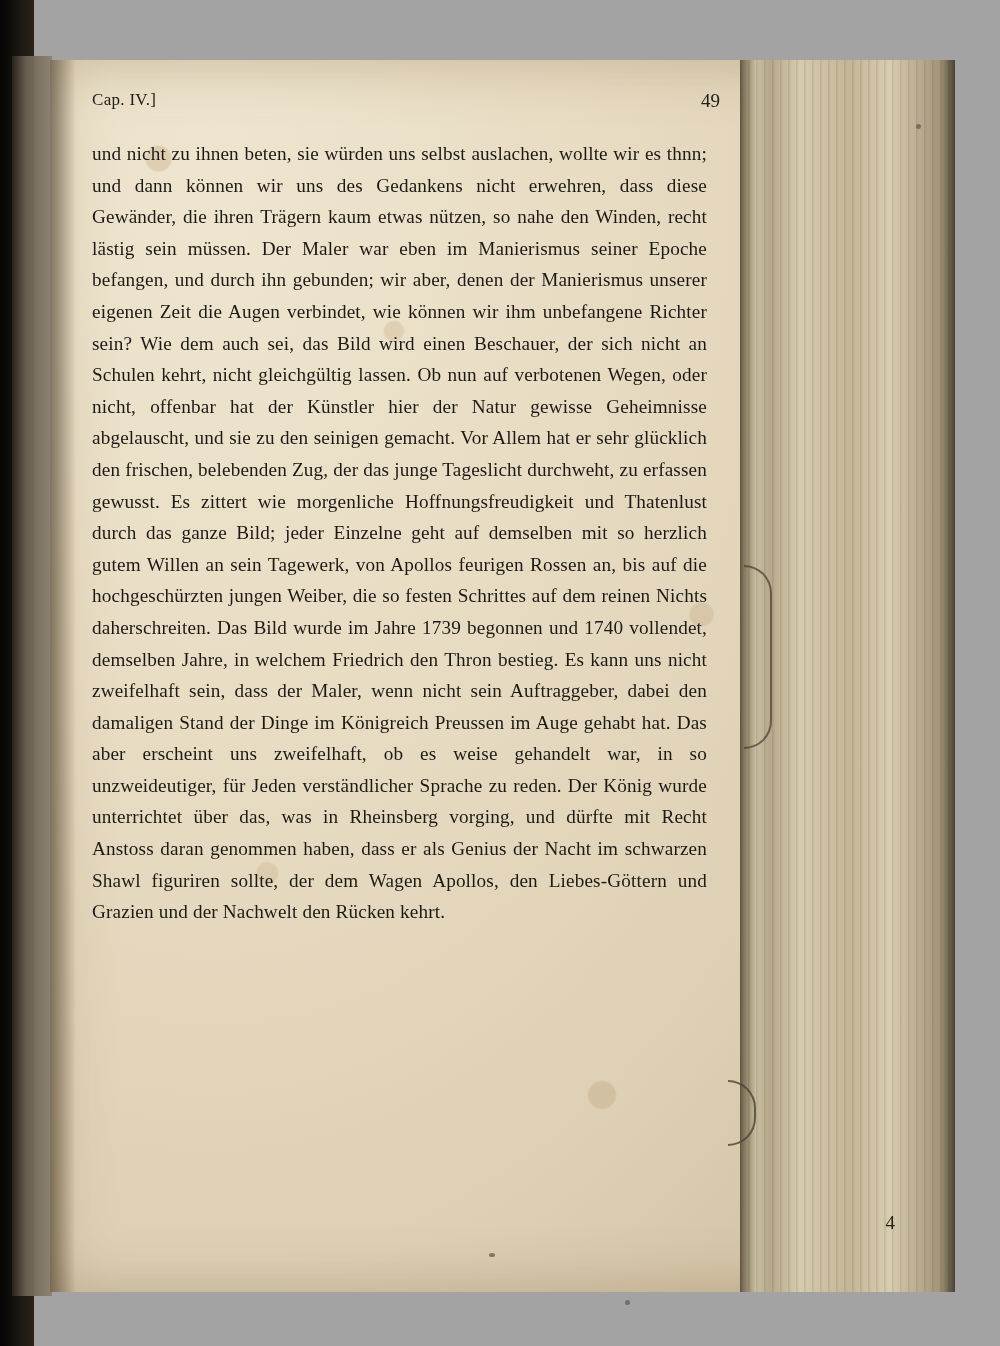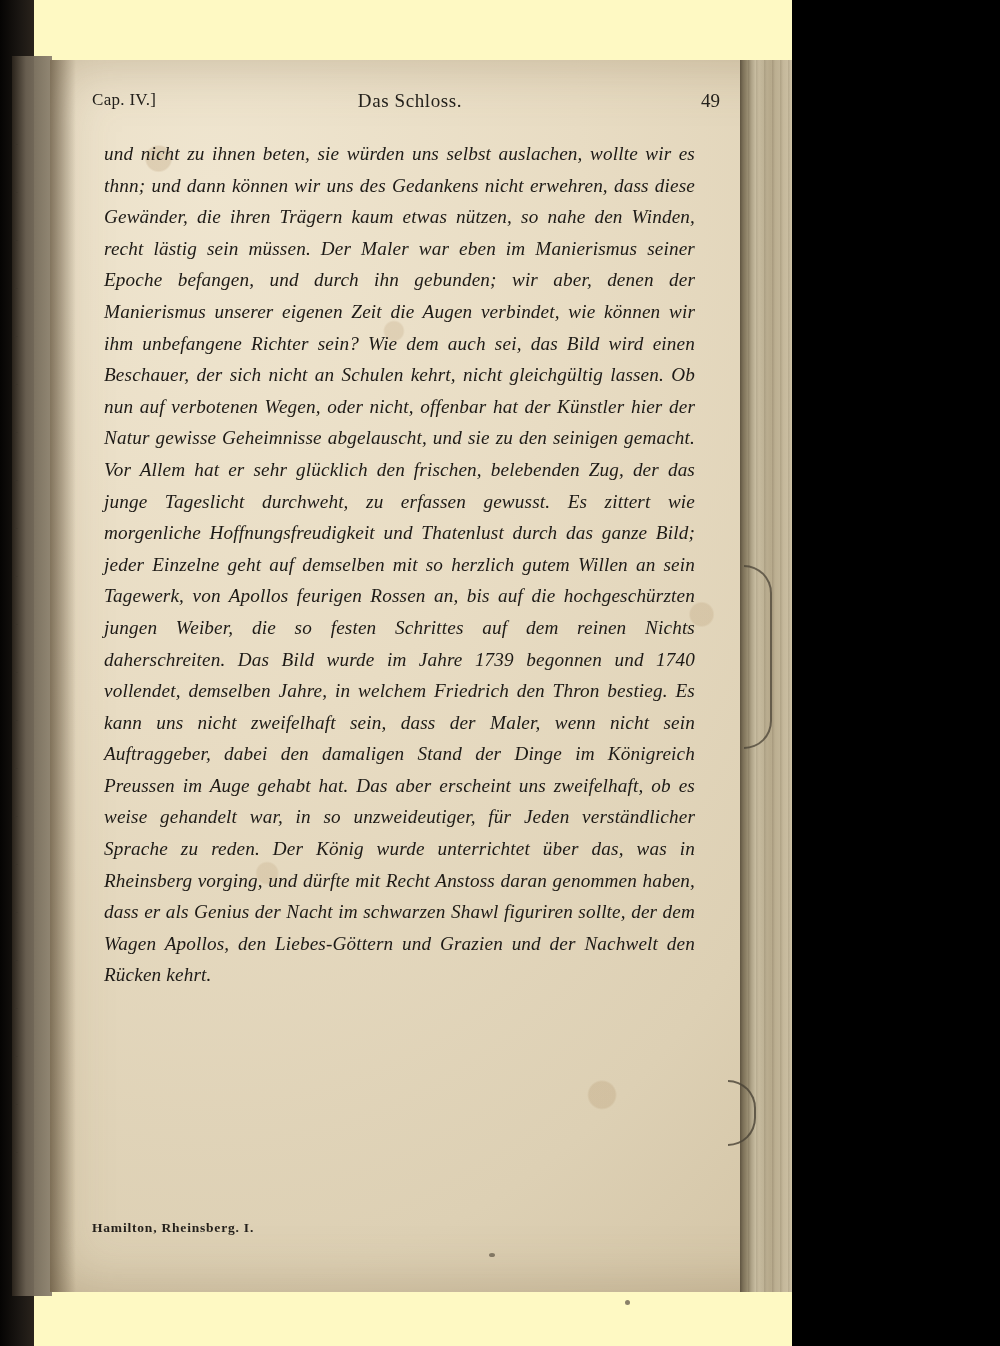--- a/index.html
+++ b/index.html
@@ -10,23 +10,23 @@
   body {
     width: 1000px;
     height: 1346px;
     overflow: hidden;
     font-family: "Liberation Serif", serif;
   }
 
   
   .scan {
     position: relative;
-    width: 792px;
+    width: 1000px;
     height: 1346px;
-    background: #fef9c3;
+    background: #a3a3a3;
     overflow: hidden;
   }
   .scan::before {
     
     content: "";
     position: absolute;
     left: 0; top: 0; bottom: 0;
     width: 34px;
     background: linear-gradient(to right, #050403 0%, #1b1713 60%, #2a231c 100%);
   }
@@ -149,21 +149,21 @@
     margin: 0 0 0 22px;
     width: 615px;
     color: #1d1a16;
     font-size: 19.2px;
     line-height: 31.6px;
     text-align: justify;
     text-justify: inter-word;
     font-family: "Liberation Serif", serif;
     letter-spacing: .15px;
   }
-  .body-text p { margin: 12px; font-style: italic; }
+  .body-text p { margin: 0; }
   .body-text p.indent { text-indent: 34px; margin-top: 2px; }
 
   .signature-line {
     position: absolute;
     left: 42px;
     top: 1160px;
     width: 620px;
     color: #231f1a;
     font-size: 13.5px;
     letter-spacing: .8px;
@@ -234,34 +234,32 @@
 
   <div class="page">
 
     <div class="foxing"></div>
     <div class="fore-edge"></div>
 
     <div class="text-col">
 
       <div class="running-head">
         <div class="rh-left">Cap. IV.]</div>
-        <div class="rh-center">Das Schloss.</div>
         <div class="rh-right">49</div>
       </div>
 
       <div class="body-text">
         <p>und nicht zu ihnen beten, sie würden uns selbst auslachen, wollte wir es thnn; und dann können wir uns des Gedankens nicht erwehren, dass diese Gewänder, die ihren Trägern kaum etwas nützen, so nahe den Winden, recht lästig sein müssen. Der Maler war eben im Manierismus seiner Epoche befangen, und durch ihn gebunden; wir aber, denen der Manierismus unserer eigenen Zeit die Augen verbindet, wie können wir ihm unbefangene Richter sein? Wie dem auch sei, das Bild wird einen Beschauer, der sich nicht an Schulen kehrt, nicht gleichgültig lassen. Ob nun auf verbotenen Wegen, oder nicht, offenbar hat der Künstler hier der Natur gewisse Geheimnisse abgelauscht, und sie zu den seinigen gemacht. Vor Allem hat er sehr glücklich den frischen, belebenden Zug, der das junge Tageslicht durchweht, zu erfassen gewusst. Es zittert wie morgenliche Hoffnungsfreudigkeit und Thatenlust durch das ganze Bild; jeder Einzelne geht auf demselben mit so herzlich gutem Willen an sein Tagewerk, von Apollos feurigen Rossen an, bis auf die hochgeschürzten jungen Weiber, die so festen Schrittes auf dem reinen Nichts daherschreiten. Das Bild wurde im Jahre 1739 begonnen und 1740 vollendet, demselben Jahre, in welchem Friedrich den Thron bestieg. Es kann uns nicht zweifelhaft sein, dass der Maler, wenn nicht sein Auftraggeber, dabei den damaligen Stand der Dinge im Königreich Preussen im Auge gehabt hat. Das aber erscheint uns zweifelhaft, ob es weise gehandelt war, in so unzweideutiger, für Jeden verständlicher Sprache zu reden. Der König wurde unterrichtet über das, was in Rheinsberg vorging, und dürfte mit Recht Anstoss daran genommen haben, dass er als Genius der Nacht im schwarzen Shawl figuriren sollte, der dem Wagen Apollos, den Liebes-Göttern und Grazien und der Nachwelt den Rücken kehrt.</p>
       </div>
 
     </div>
 
     <div class="bracket-curve"></div>
     <div class="bracket-bottom"></div>
 
-    <div class="signature-line">Hamilton, Rheinsberg. I.</div>
     <div class="signature-number">4</div>
 
   </div>
 
   <div class="speck" style="left:916px; top:124px; width:5px; height:5px;"></div>
   <div class="speck" style="left:489px; top:1253px; width:6px; height:4px;"></div>
   <div class="speck" style="left:625px; top:1300px; width:5px; height:5px;"></div>
 
 </div>
 

